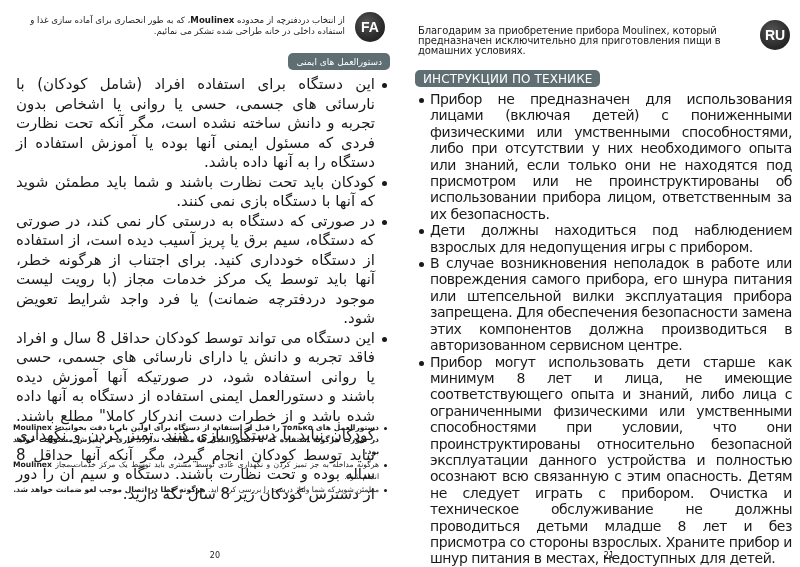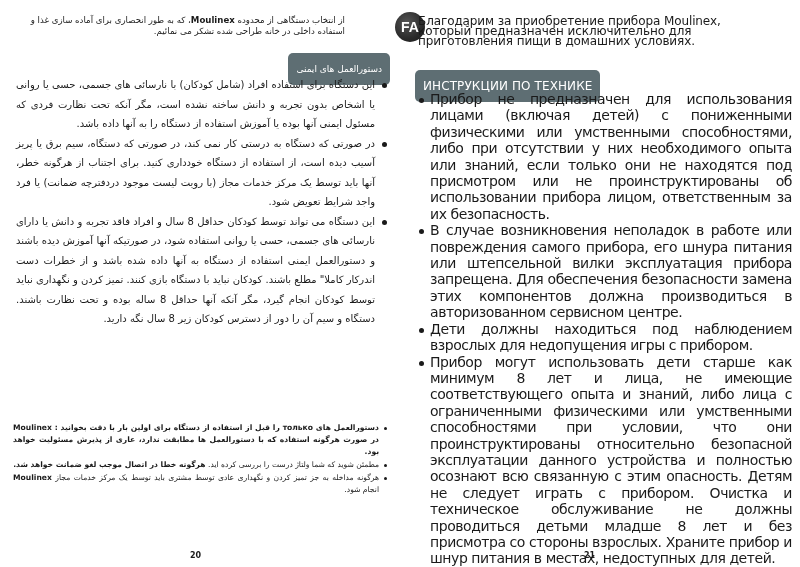--- a/index.html
+++ b/index.html
@@ -7,53 +7,53 @@
   body { position: relative; font-family: "DejaVu Sans", sans-serif; color: #1a1a1a; }
 
   .page { position: absolute; top: 0; height: 567px; }
   .page-left { left: 0; width: 400px; }
   .page-right { left: 400px; width: 400px; }
 
   .lang-badge {
     position: absolute; width: 30px; height: 30px; border-radius: 50%;
     background: radial-gradient(circle at 40% 35%, #555 0%, #2b2b2b 60%, #1a1a1a 100%);
     color: #fff; font-family: "Liberation Sans", sans-serif; font-weight: bold;
-    font-size: 14px; display: flex; align-items: center; justify-content: center; margin-left: 40px;
+    font-size: 14px; display: flex; align-items: center; justify-content: center;
   }
   .page-left .lang-badge { left: 355px; top: 12px; }
   .page-right .lang-badge { left: 360px; top: 20px; }
 
   .intro { position: absolute; font-size: 8.2px; line-height: 10.5px; }
   .page-left .intro {
     direction: rtl; text-align: right; right: 55px; top: 15px; width: 320px;
     font-family: "DejaVu Sans", sans-serif; font-size: 8.6px;
   }
   .page-right .intro {
-    left: 18px; top: 16px; width: 335px; font-family: "DejaVu Sans", sans-serif;
-    font-size: 12px; line-height: 10px; letter-spacing: -0.1px;
+    left: 18px; top: 26px; width: 335px; font-family: "DejaVu Sans", sans-serif;
+    font-size: 10px; line-height: 10px; letter-spacing: -0.1px;
   }
   .intro b { font-weight: bold; }
 
   .section-pill {
     position: absolute; background: #5e6e73; color: #fff;
-    border-radius: 5px; height: 32px; display: flex; align-items: center;
+    border-radius: 5px; height: 17px; display: flex; align-items: center;
     padding: 0 8px; font-size: 8.5px;
   }
   .page-left .section-pill { right: 10px; top: 53px; direction: rtl; font-size: 9px; }
   .page-right .section-pill { left: 15px; top: 70px; font-size: 12px; letter-spacing: 0.1px; }
 
   .bullets { position: absolute; list-style: none; }
   .bullets li { position: relative; }
   .bullets li::before {
     content: ""; position: absolute; width: 5px; height: 5px; border-radius: 50%; background: #1a1a1a;
   }
 
   .page-left .main-bullets {
     right: 12px; top: 75px; width: 372px; direction: rtl; text-align: justify;
-    font-size: 10px; line-height: 19.5px; font-family: "DejaVu Sans", sans-serif;
+    font-size: 15px; line-height: 19.5px; font-family: "DejaVu Sans", sans-serif;
   }
   .page-left .main-bullets li { padding-right: 13px; }
   .page-left .main-bullets li::before { right: 1px; top: 8px; }
 
   .page-right .main-bullets {
     left: 17px; top: 91px; width: 375px; text-align: justify;
     font-size: 14px; line-height: 16.4px; font-family: "DejaVu Sans", sans-serif;
     letter-spacing: -0.45px;
   }
   .page-right .main-bullets li { padding-left: 13px; }
@@ -68,70 +68,71 @@
 
   .page-right .small-bullets {
     left: 17px; top: 494px; width: 375px; text-align: justify;
     font-size: 6.4px; line-height: 9.6px; letter-spacing: -0.15px;
   }
   .page-right .small-bullets li { padding-left: 8px; margin-bottom: 1px; }
   .page-right .small-bullets li::before { left: 1px; top: 3.5px; width: 3px; height: 3px; }
   .bold { font-weight: bold; }
 
   .page-number {
-    position: absolute; top: 551px; font-size: 8px; font-weight: bold;
-    width: 30px; text-align: left;
+    position: absolute; top: 551px; font-size: 8px; font-weight: normal;
+    width: 30px; text-align: right;
   }
   .page-left .page-number { left: 190px; }
   .page-right .page-number { left: 184px; }
 </style>
 </head>
 <body>
 
 <div class="page page-left">
   <div class="lang-badge">FA</div>
 
   <p class="intro">
-    <span>از انتخاب دستگاهی از محدوده </span><b>Moulinex</b><span>، که به طور انحصاری برای آماده سازی غذا و استفاده داخلی در خانه طراحی شده تشکر می نمائیم.</span>
+    <span>از انتخاب دردفترچه از محدوده </span><b>Moulinex</b><span>، که به طور انحصاری برای آماده سازی غذا و استفاده داخلی در خانه طراحی شده تشکر می نمائیم.</span>
   </p>
 
   <div class="section-pill">دستورالعمل های ایمنی</div>
 
   <ul class="bullets main-bullets">
     <li>این دستگاه برای استفاده افراد (شامل کودکان) با نارسائی های جسمی، حسی یا روانی یا اشخاص بدون تجربه و دانش ساخته نشده است، مگر آنکه تحت نظارت فردی که مسئول ایمنی آنها بوده یا آموزش استفاده از دستگاه را به آنها داده باشد.</li>
+    <li>کودکان باید تحت نظارت باشند و شما باید مطمئن شوید که آنها با دستگاه بازی نمی کنند.</li>
     <li>در صورتی که دستگاه به درستی کار نمی کند، در صورتی که دستگاه، سیم برق یا پریز آسیب دیده است، از استفاده از دستگاه خودداری کنید. برای اجتناب از هرگونه خطر، آنها باید توسط یک مرکز خدمات مجاز (با رویت لیست موجود دردفترچه ضمانت) یا فرد واجد شرایط تعویض شود.</li>
     <li>این دستگاه می تواند توسط کودکان حداقل 8 سال و افراد فاقد تجربه و دانش یا دارای نارسائی های جسمی، حسی یا روانی استفاده شود، در صورتیکه آنها آموزش دیده باشند و دستورالعمل ایمنی استفاده از دستگاه به آنها داده شده باشد و از خطرات دست اندرکار کاملا" مطلع باشند. کودکان نباید با دستگاه بازی کنند. تمیز کردن و نگهداری نباید توسط کودکان انجام گیرد، مگر آنکه آنها حداقل 8 ساله بوده و تحت نظارت باشند. دستگاه و سیم آن را دور از دسترس کودکان زیر 8 سال نگه دارید.</li>
   </ul>
 
   <ul class="bullets small-bullets">
     <li>
       <span class="bold">دستورالعمل های только را قبل از استفاده از دستگاه برای اولین بار با دقت بخوانید : </span><span class="bold">Moulinex</span><span class="bold"> در صورت هرگونه استفاده که با دستورالعمل ها مطابقت ندارد، عاری از پذیرش مسئولیت خواهد بود.</span>
     </li>
     <li>
-      <span>مطمئن شوید که شما ولتاژ درست را بررسی کرده اید. </span><span class="bold">هرگونه خطا در اتصال موجب لغو ضمانت خواهد شد.</span>
+      <span>هرگونه مداخله به جز تمیز کردن و نگهداری عادی توسط مشتری باید توسط یک مرکز خدمات مجاز </span><span class="bold">Moulinex</span><span> انجام شود.</span>
     </li>
     <li>
-      <span>هرگونه مداخله به جز تمیز کردن و نگهداری عادی توسط مشتری باید توسط یک مرکز خدمات مجاز </span><span class="bold">Moulinex</span><span> انجام شود.</span>
+      <span>مطمئن شوید که شما ولتاژ درست را بررسی کرده اید. </span><span class="bold">هرگونه خطا در اتصال موجب لغو ضمانت خواهد شد.</span>
     </li>
   </ul>
 
   <div class="page-number">20</div>
 </div>
 
 <div class="page page-right">
   <div class="lang-badge">RU</div>
 
   <p class="intro">Благодарим за приобретение прибора Moulinex, который предназначен исключительно для приготовления пищи в домашних условиях.</p>
 
   <div class="section-pill">ИНСТРУКЦИИ ПО ТЕХНИКЕ</div>
 
   <ul class="bullets main-bullets">
     <li>Прибор не предназначен для использования лицами (включая детей) с пониженными физическими или умственными способностями, либо при отсутствии у них необходимого опыта или знаний, если только они не находятся под присмотром или не проинструктированы об использовании прибора лицом, ответственным за их безопасность.</li>
+    <li>Дети должны находиться под наблюдением взрослых для недопущения игры с прибором.</li>
     <li>В случае возникновения неполадок в работе или повреждения самого прибора, его шнура питания или штепсельной вилки эксплуатация прибора запрещена. Для обеспечения безопасности замена этих компонентов должна производиться в авторизованном сервисном центре.</li>
-    <li>Дети должны находиться под наблюдением взрослых для недопущения игры с прибором.</li>
     <li>Прибор могут использовать дети старше как минимум 8 лет и лица, не имеющие соответствующего опыта и знаний, либо лица с ограниченными физическими или умственными способностями при условии, что они проинструктированы относительно безопасной эксплуатации данного устройства и полностью осознают всю связанную с этим опасность. Детям не следует играть с прибором. Очистка и техническое обслуживание не должны проводиться детьми младше 8 лет и без присмотра со стороны взрослых. Храните прибор и шнур питания в местах, недоступных для детей.</li>
   </ul>
 
   <ul class="bullets small-bullets">
   </ul>
 
   <div class="page-number">21</div>
 </div>
 
 </body></html>

